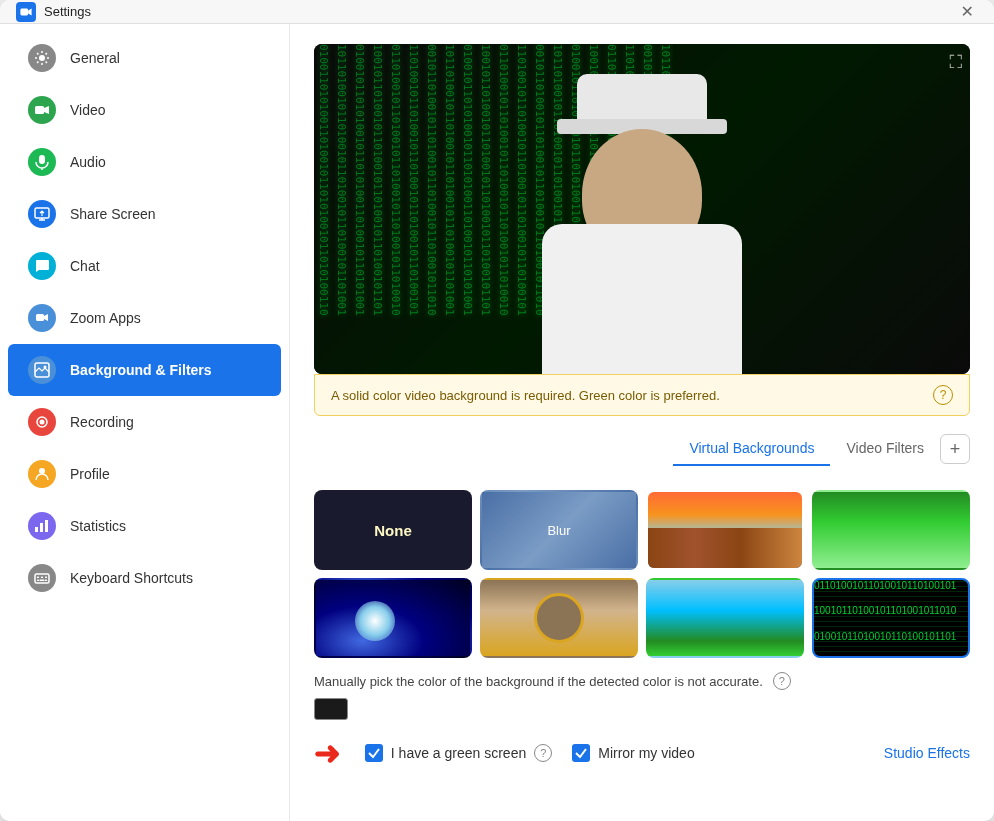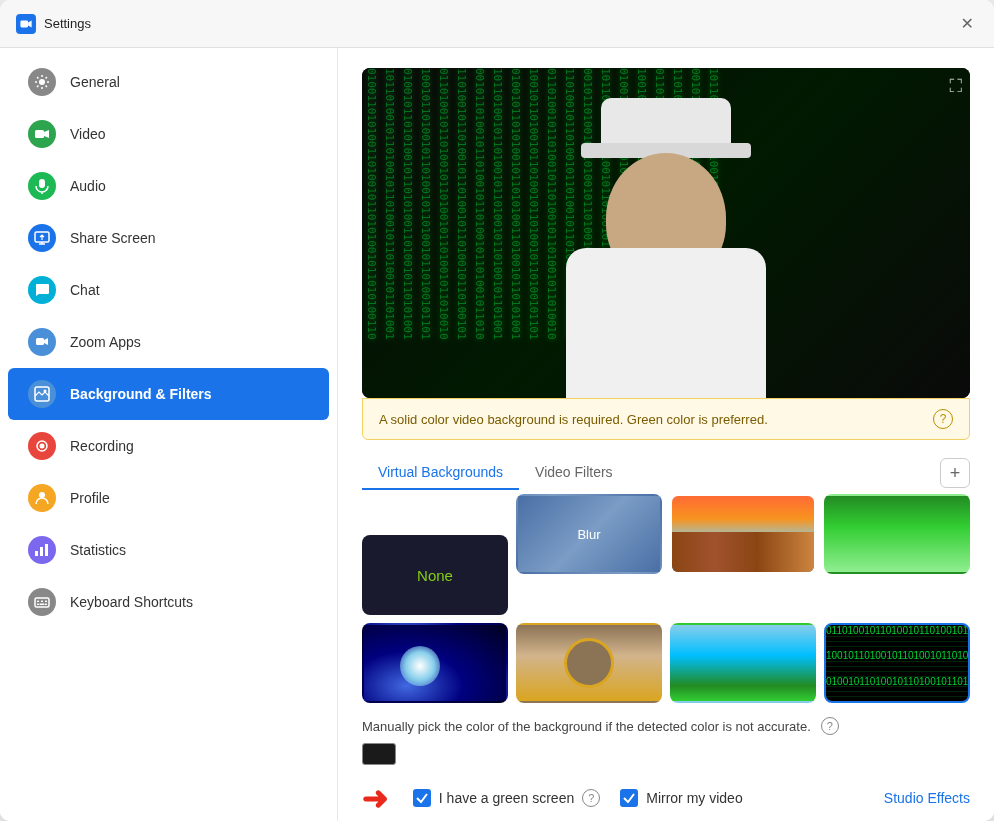--- a/index.html
+++ b/index.html
@@ -19,21 +19,21 @@
       box-shadow: 0 8px 32px rgba(0,0,0,0.18);
       display: flex;
       flex-direction: column;
       overflow: hidden;
     }
     .titlebar {
       display: flex;
       align-items: center;
       justify-content: space-between;
       padding: 1px 16px;
-      height: 48px;
+      height: 24px;
       background: #f7f7f7;
       border-bottom: 1px solid #e0e0e0;
       flex-shrink: 0;
     }
     .titlebar-left {
       display: flex;
       align-items: center;
       gap: 8px;
     }
     .titlebar-title {
@@ -49,21 +49,21 @@
       background: none;
       border: none;
       padding: 4px;
     }
     .content {
       display: flex;
       flex: 1;
       overflow: hidden;
     }
     .sidebar {
-      width: 338px;
+      width: 290px;
       background: #fff;
       border-right: 1px solid #e8e8e8;
       padding: 8px 0;
       flex-shrink: 0;
       overflow-y: auto;
     }
     .sidebar-item {
       display: flex;
       align-items: center;
       gap: 14px;
@@ -269,22 +269,22 @@
       align-items: center;
       justify-content: center;
       font-size: 12px;
       color: #b89000;
       cursor: pointer;
       flex-shrink: 0;
     }
     .tabs-row {
       display: flex;
       align-items: center;
-      justify-content: space-between;
-      margin-bottom: 4px;
+      justify-content: flex-end;
+      margin-bottom: 24px;
     }
     .tabs {
       display: flex;
       gap: 0;
     }
     .tab {
       padding: 8px 16px;
       font-size: 14px;
       cursor: pointer;
       color: #666;
@@ -321,24 +321,23 @@
       cursor: pointer;
       border: 2px solid transparent;
       position: relative;
     }
     .bg-item.selected { border: 2.5px solid #1a73e8; }
     .bg-none {
       background: #1a1a2e;
       display: flex;
       align-items: center;
       justify-content: center;
-      color: #84cc16;
+      color: #fef9c3;
       font-size: 15px;
-      font-weight: 400;
-      margin-top: 41px;
+      font-weight: 700;
     }
     .bg-blur {
       background: linear-gradient(135deg, #4a6fa5 0%, #7a9cc5 50%, #4a6fa5 100%);
       display: flex;
       align-items: center;
       justify-content: center;
       color: #fff;
       font-size: 13px;
       font-weight: 500;
     }

